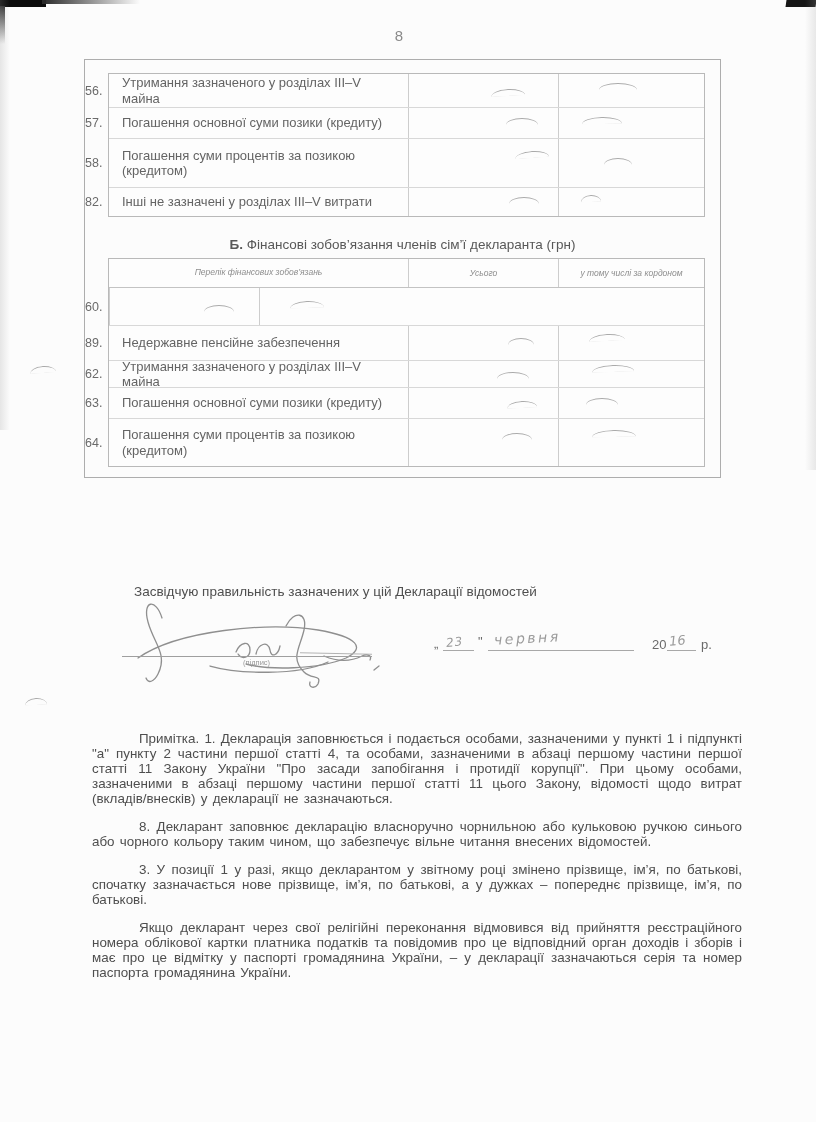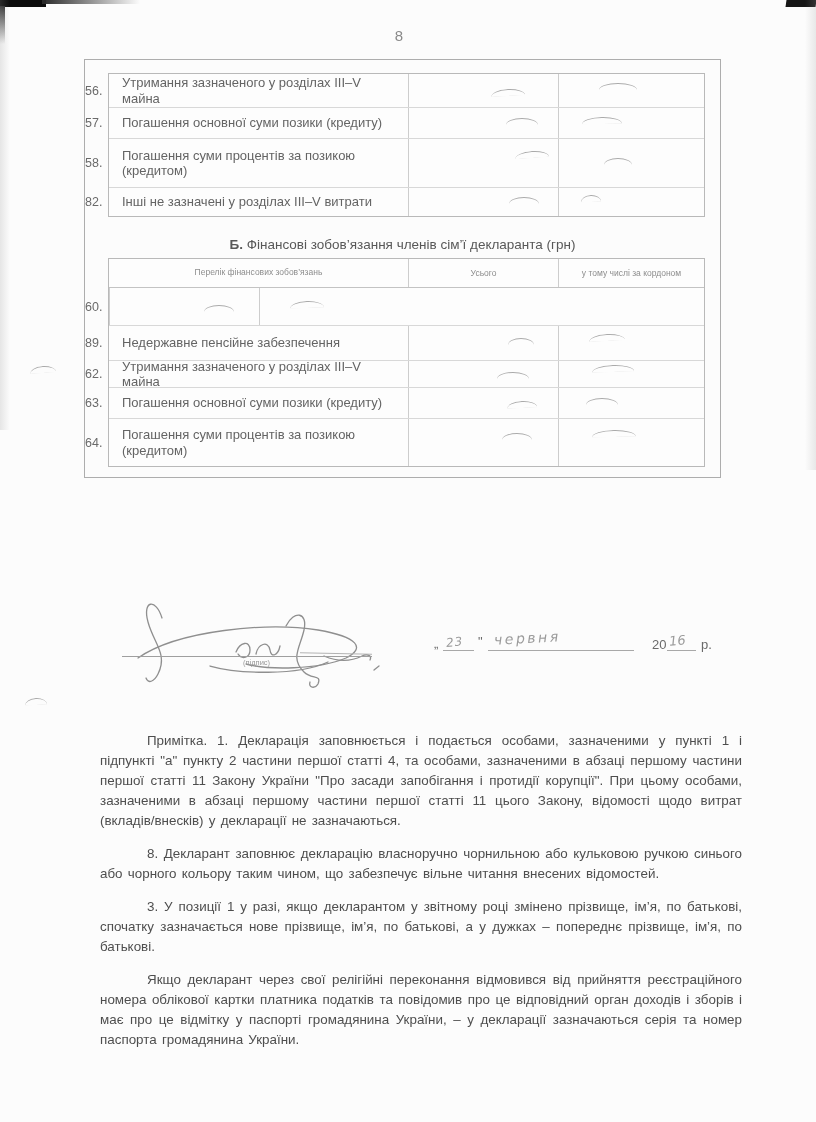--- a/index.html
+++ b/index.html
@@ -27,21 +27,21 @@
   
   .tbl { position:absolute; width:597px; border:1px solid #b9b9b9; box-sizing:border-box; background:rgba(255,255,255,.4); }
   .tblA { left:108px; top:73px; }
   .tblB { left:108px; top:258px; }
   .trow { display:flex; position:relative; border-bottom:1px solid #d8d8d8; box-sizing:border-box; }
   .trow:last-child { border-bottom:none; }
   .clabel { width:299px; box-sizing:border-box; padding:2px 10px 2px 13px; display:flex; align-items:center; font-size:13px; line-height:15.5px; color:#646464; }
   .cval  { width:150px; box-sizing:border-box; border-left:1px solid #cdcdcd; position:relative; }
   .cval2 { width:146px; }
   .cnum { position:absolute; left:-24px; top:50%; transform:translateY(-50%); width:22px; font-size:12.5px; color:#6a6a6a; }
-  .thead .hcell { display:flex; align-items:center; justify-content:center; font-size:8.5px; color:#8d8d8d; text-align:center; padding:2px 6px; }
+  .thead .hcell { display:flex; align-items:center; justify-content:center; font-size:8.5px; color:#8d8d8d; text-align:center; padding:2px 6px;font-style:italic; }
   .thead { border-bottom:1px solid #c3c3c3; }
 
   .sec-title { left:84px; top:237px; width:637px; text-align:center; font-size:13.5px; color:#585858; }
   .sec-title b { font-weight:700; }
 
   
   .dash { position:absolute; width:34px; height:6px; border-top:1.5px solid #8f8f8f; border-radius:50% / 100% 100% 0 0; opacity:.75; }
 
   
   .statement { left:134px; top:584px; font-size:13.5px; color:#4f4f4f; }
@@ -63,21 +63,21 @@
   .hw-day { left:446px; top:635px; font-size:12px; transform:rotate(-6deg); letter-spacing:1px; }
   .hw-month { left:494px; top:630px; font-size:14px; transform:rotate(-3deg); letter-spacing:2.5px; }
   .hw-year { left:669px; top:633px; font-size:13px; transform:rotate(-5deg); }
 
   
   .m-dash1 { left:30px; top:366px; width:26px; transform:rotate(-4deg); }
   .m-dash2 { left:25px; top:698px; width:22px; transform:rotate(-3deg); }
 
   
   .notes { left:84px; top:731px; width:658px; }
-  .notes p { margin:0 0 13px 16px; font-size:13.4px; line-height:20px; color:#4e4e4e; text-align:justify; text-indent:47px; word-spacing:1.5px; }
+  .notes p { margin:0 0 13px 8px; font-size:13.4px; line-height:15px; color:#4e4e4e; text-align:justify; text-indent:47px; word-spacing:1.5px; }
 </style>
 </head>
 <body>
 
 <div class="page">
 
   <div class="abs art-tl1"></div>
   <div class="abs art-tl2"></div>
   <div class="abs art-tl3"></div>
   <div class="abs art-tr"></div>
@@ -188,20 +188,21 @@
         </div>
       <div class="cval cval2">
           <span class="dash" style="left:33px;top:11px;width:44px;transform:rotate(-1deg)"></span>
         </div>
     </div>
   </div>
 
   <span class="dash m-dash1"></span>
   <span class="dash m-dash2"></span>
 
+  <div class="abs statement">Засвідчую правильність зазначених у цій Декларації відомостей</div>
 
   <svg class="abs sig-svg" width="270" height="100" viewBox="0 0 270 100">
     <g fill="none" stroke="#8f8f8f" stroke-width="1.3" stroke-linecap="round">
       <path d="M44,22 C38,2 24,4 30,26 C36,48 50,58 40,78 C36,86 30,88 28,82"></path>
       <path d="M20,62 C60,34 150,26 200,34 C240,41 248,52 228,62 C200,74 150,74 128,68"></path>
       <path d="M118,56 C122,46 132,44 132,54 C132,62 124,64 120,58"></path>
       <path d="M138,58 C140,48 150,44 152,54 C153,62 160,60 162,50"></path>
       <path d="M168,30 C176,14 190,16 186,34 C182,52 172,62 186,76 C194,84 204,78 200,88 C197,93 190,92 192,86"></path>
       <path d="M92,70 C120,78 180,80 210,66"></path>
       <path d="M206,60 C220,66 232,66 244,60 C250,57 254,60 252,64"></path>

